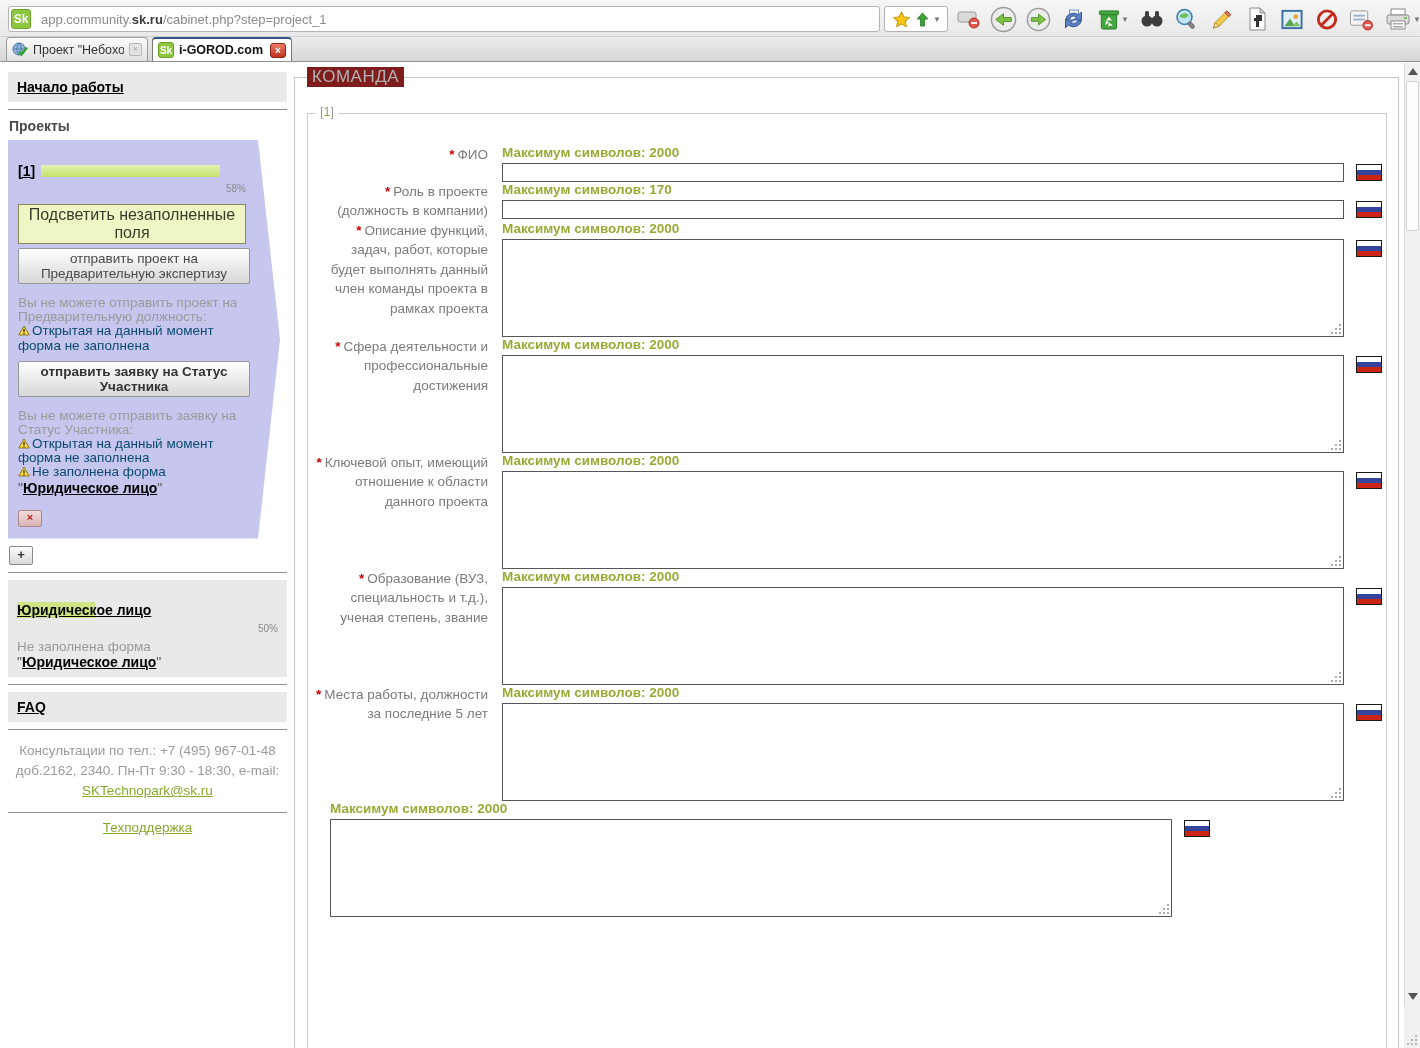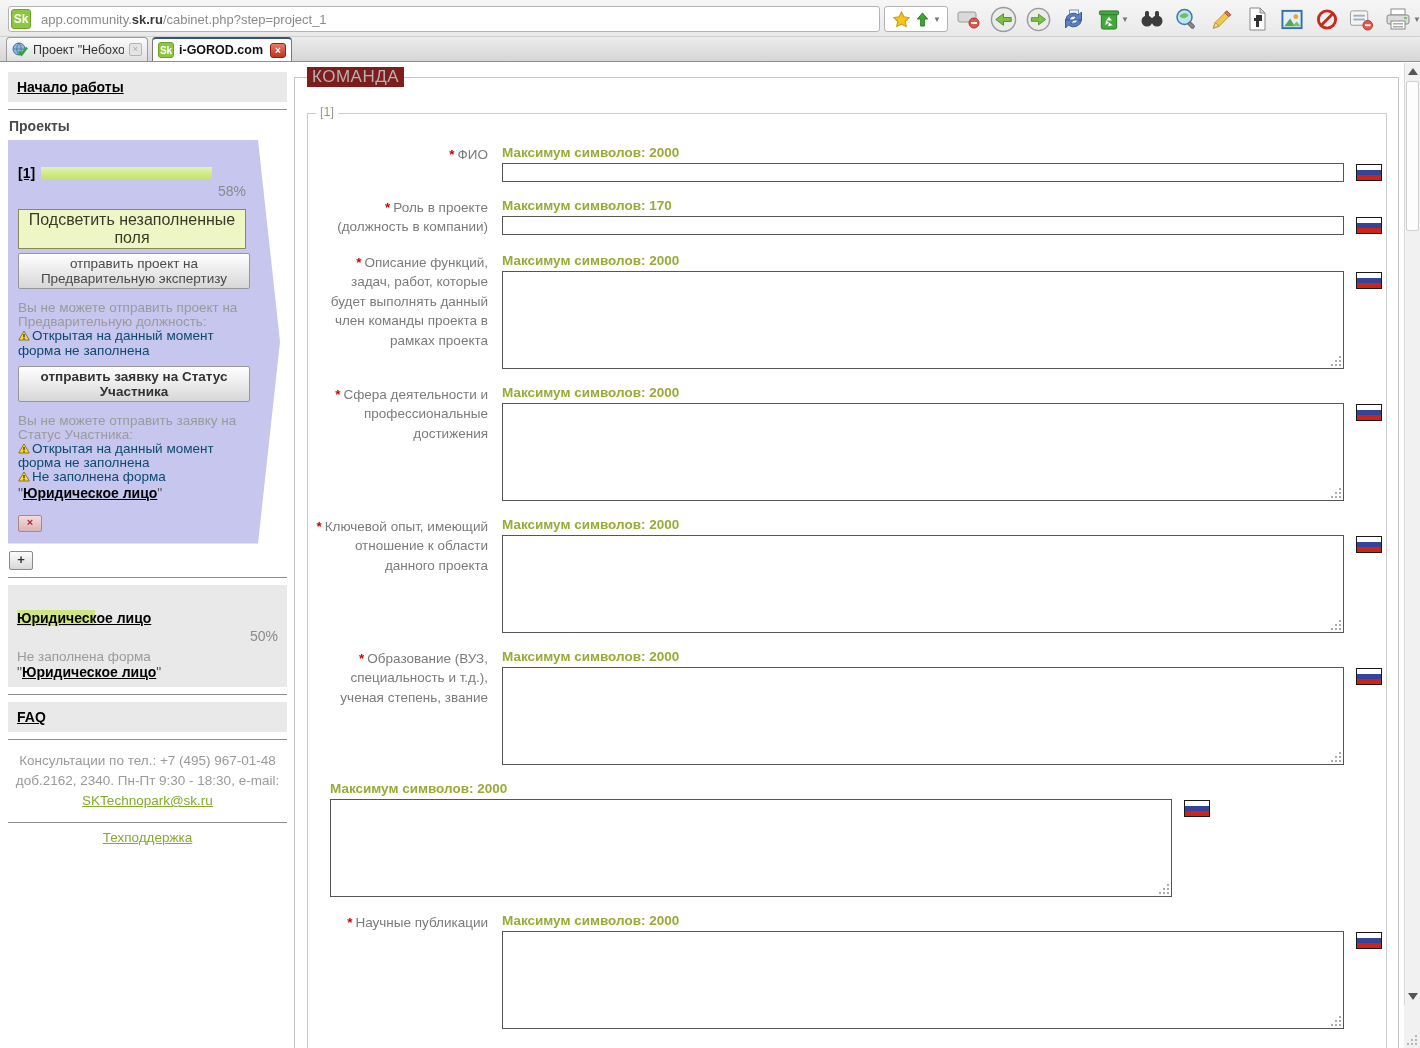--- a/index.html
+++ b/index.html
@@ -50,21 +50,21 @@
   .side-box { background:#e9e9e9; padding:7px 9px; }
   .blk-link { color:#000; font-weight:bold; text-decoration:underline; font-size:14px; cursor:pointer; }
   .hr { border:none; border-top:1px solid #8f8f8f; margin:7px 0; }
   .projects-h { color:#4a4a4a; font-weight:bold; font-size:14px; margin:8px 0 6px 1px; }
 
   .purple { width:272px; background:#c6c6ef; padding:7px 34px 12px 10px;
     clip-path:polygon(0 0, 250px 0, 272px 50%, 250px 100%, 0 100%); }
   .proj-row { display:flex; align-items:center; }
   .proj-bar { flex:1; height:12px; margin:0 6px 0 6px;
     background:linear-gradient(#e3f2b0,#c4e36e); }
-  .pct { color:#8a8a8a; font-size:14px;margin-top:36px; }
+  .pct { color:#8a8a8a; font-size:10px;margin-top:36px; }
   .btn-highlight { display:block; margin:10px 0 4px 0; background:#eef6c5;
     border:1px solid #8a8a55; color:#3a3a28; font-size:16px; padding:1px 4px;
     font-family:"Liberation Sans",sans-serif; cursor:pointer; }
   .btn-std { display:block; width:232px; margin:2px 0 12px 0; text-align:center;
     background:linear-gradient(#ffffff,#d7d7d7); border:1px solid #979797;
     border-radius:2px; color:#4a4a4a; font-size:13.5px; padding:2px 6px;
     font-family:"Liberation Sans",sans-serif; cursor:pointer; }
   .btn-std.bold { font-weight:bold; color:#333; }
   .note { color:#9a9a9a; line-height:1.05; margin-top:2px; }
   .warn { display:block; line-height:1.05; color:#0c4a6e; }
@@ -87,21 +87,21 @@
   .fs-team { position:absolute; left:2px; top:14px; right:5px; bottom:-2px;
     border:1px solid #c6c6c6; border-bottom:none; }
   .fs-team > .legend { position:absolute; top:-11px; left:12px; background:#7f1d1d;
     padding:0 5px; color:#b2b2b2; font-size:17px; letter-spacing:.5px; }
   .fs-member { position:absolute; left:12px; top:35px; right:11px; bottom:-2px;
     border:1px solid #cccccc; border-bottom:none; padding:31px 0 0 8px; }
   .fs-member > .legend { position:absolute; top:-9px; left:8px; background:#fff;
     padding:0 4px; color:#9a9a9a; font-size:12.5px; }
   .fs-member > .legend b { color:#7fae4f; font-weight:normal; }
 
-  .row { display:flex; margin-bottom:16px; }
+  .row { display:flex; }
   .lbl { width:172px; text-align:right; color:#7b7b7b; font-size:13.5px; line-height:1.44; }
   .req { color:#cc0000; font-weight:bold; margin-right:3px; }
   .mid { margin-left:14px; width:842px; }
   .hint { color:#99aa36; font-weight:bold; font-size:13.5px;
     height:18px; }
   .txt-input { width:100%; height:19px; border:1px solid #555; background:#fff;
     font-size:13px; padding:1px 3px; font-family:"Liberation Sans",sans-serif; }
   .ta-wrap { position:relative; width:100%; }
   .txt-area { width:100%; height:98px; border:1px solid #555; background:#fff;
     font-size:13px; padding:2px 3px; resize:none; font-family:"Liberation Sans",sans-serif; display:block;}
@@ -437,36 +437,36 @@
             </div>
         </div>
         <div class="flag">
             <div class="w"></div>
             <div class="b"></div>
             <div class="r"></div>
           </div>
       </div>
 
       <div class="row">
-        <div class="mid">
-          <div class="hint">Максимум символов: 2000</div>
-          <div class="ta-wrap">
-              <textarea class="txt-area" style=""></textarea>
-              <span class="grip"></span>
-            </div>
-        </div>
-        <div class="flag">
-            <div class="w"></div>
-            <div class="b"></div>
-            <div class="r"></div>
-          </div>
-      </div>
-
-      <div class="row">
-        <div class="lbl"><span class="req">*</span><span>Научные публикации</span></div>
+        <div class="lbl"><span class="req">*</span><span>Места работы, должности за последние 5 лет</span></div>
+        <div class="mid">
+          <div class="hint">Максимум символов: 2000</div>
+          <div class="ta-wrap">
+              <textarea class="txt-area" style=""></textarea>
+              <span class="grip"></span>
+            </div>
+        </div>
+        <div class="flag">
+            <div class="w"></div>
+            <div class="b"></div>
+            <div class="r"></div>
+          </div>
+      </div>
+
+      <div class="row">
         <div class="mid">
           <div class="hint">Максимум символов: 2000</div>
           <div class="ta-wrap">
               <textarea class="txt-area" style=""></textarea>
               <span class="grip"></span>
             </div>
         </div>
         <div class="flag">
             <div class="w"></div>
             <div class="b"></div>

